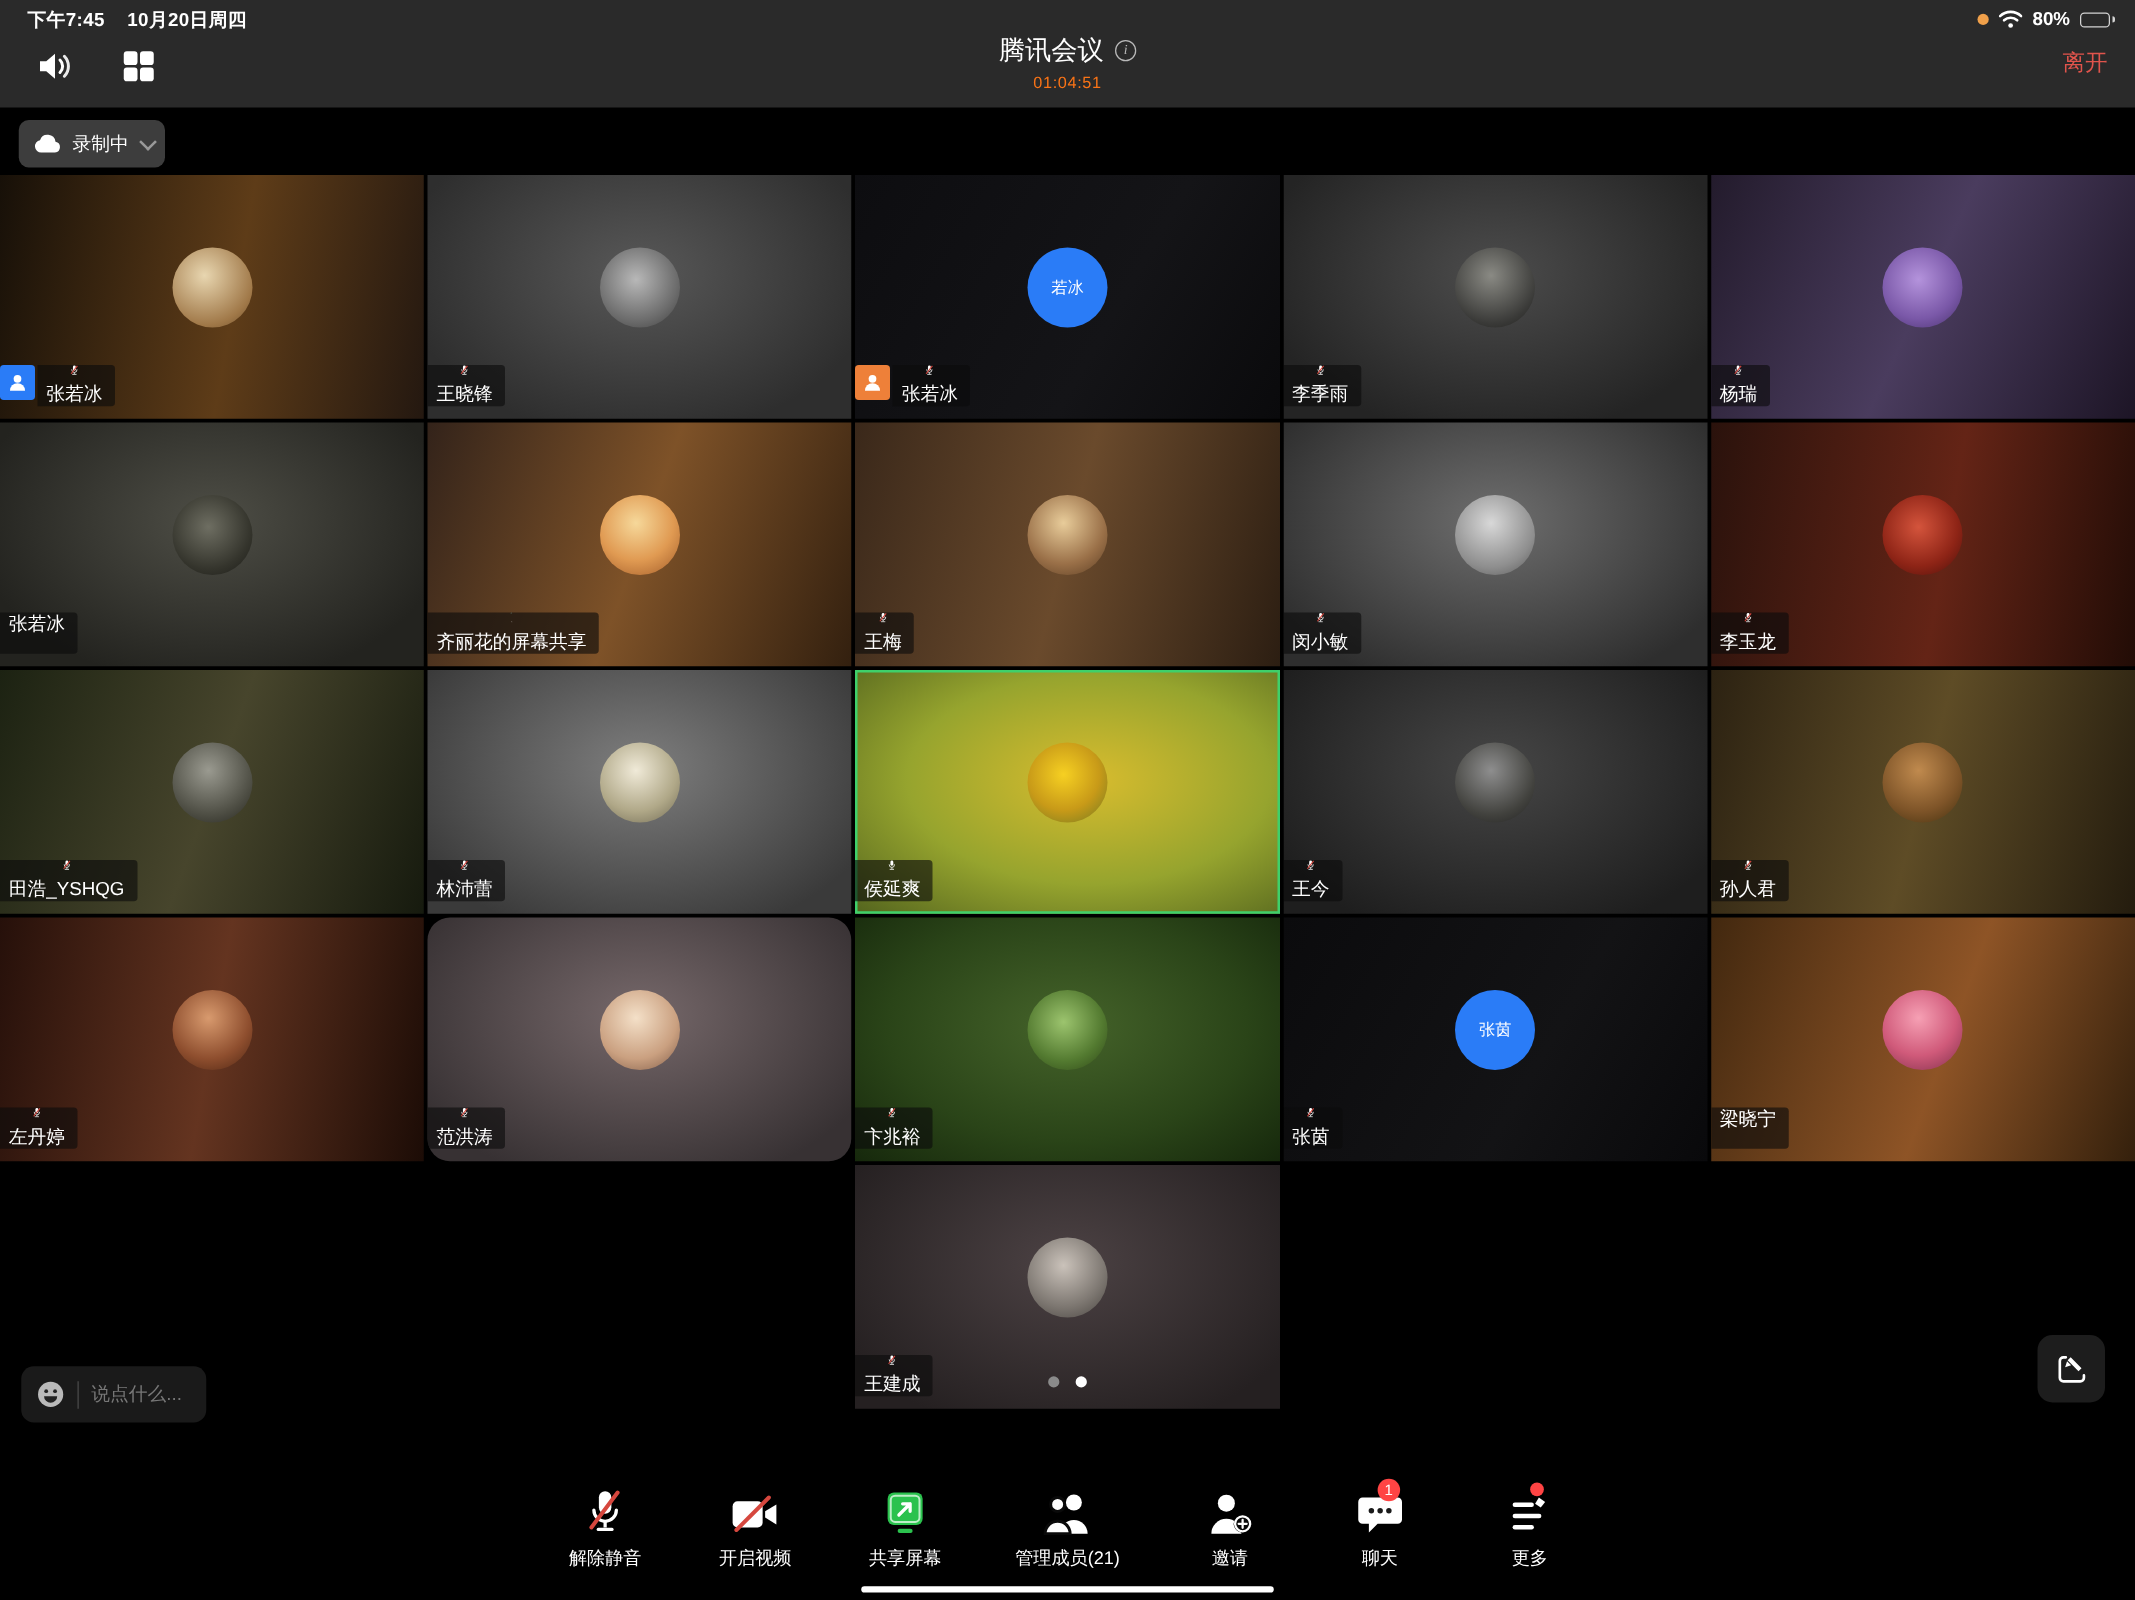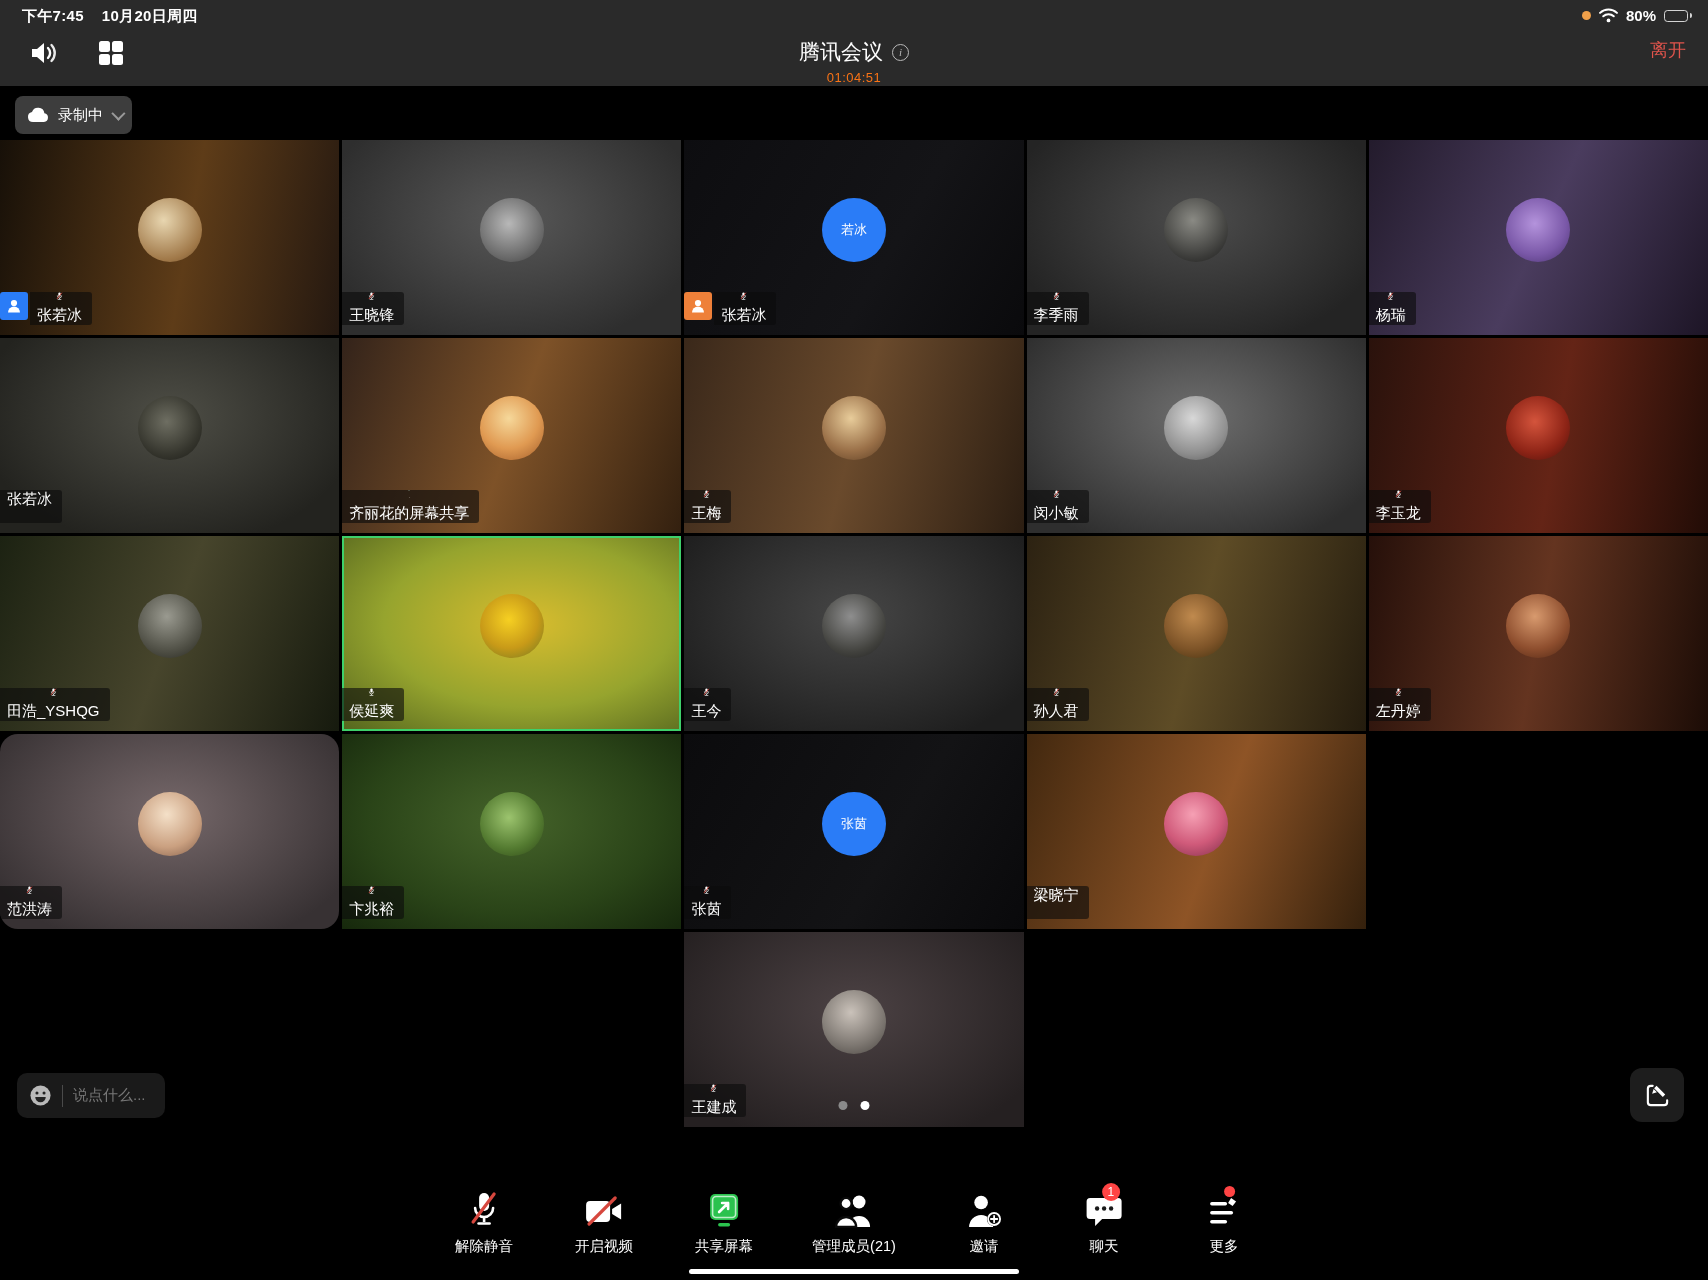--- a/index.html
+++ b/index.html
@@ -16,21 +16,21 @@
   .status-right { position:absolute; right:16px; top:2px; display:flex; align-items:center; gap:8px; }
   .mic-dot { width:9px; height:9px; border-radius:50%; background:#f0a04a; }
   .battery { display:flex; align-items:center; gap:2px; }
   .battery-body { width:24px; height:12px; border:1.5px solid #ffffffcc; border-radius:3.5px; padding:1.5px; }
   .battery-fill { width:80%; height:100%; background:#fff; border-radius:1.5px; }
   .battery-tip { width:2px; height:5px; background:#ffffffcc; border-radius:0 2px 2px 0; }
 
   .header-row { position:absolute; top:26px; left:0; width:100%; height:60px; }
   .hdr-left { position:absolute; left:26px; top:10px; display:flex; gap:34px; align-items:center; }
   .icon-btn { width:34px; height:34px; display:flex; align-items:center; justify-content:center; cursor:pointer; }
-  .hdr-center { position:absolute; left:0; right:0; top:12px; text-align:center; }
+  .hdr-center { position:absolute; left:0; right:0; top:0; text-align:center; }
   .meeting-title { font-size:21px; font-weight:500; display:inline-flex; align-items:center; gap:9px; }
   .info-icon { width:17px; height:17px; border:1.5px solid #b9b9b9; border-radius:50%; font-size:11px; color:#b9b9b9; display:inline-flex; align-items:center; justify-content:center; font-style:italic; font-family:"Liberation Serif",serif; }
   .timer { font-size:13px; color:#f97316; margin-top:4px; letter-spacing:.5px; }
   .leave-btn { position:absolute; right:22px; top:12px; color:#e0544c; font-size:18px; cursor:pointer; }
 
   
   .record-badge { position:absolute; top:96px; left:15px; height:38px; background:#3d3d3d; border-radius:8px;
     display:flex; align-items:center; gap:9px; padding:0 10px 0 12px; cursor:pointer; }
   .record-badge span.lbl { font-size:15px; }
   .chev { width:10px; height:10px; border-right:2px solid #9a9a9a; border-bottom:2px solid #9a9a9a; transform:rotate(45deg) translateY(-2px); }
@@ -44,21 +44,21 @@
   .avatar { position:absolute; left:50%; top:58px; transform:translateX(-50%); width:64px; height:64px; border-radius:50%; }
   .avatar.text-avatar { display:flex; align-items:center; justify-content:center; font-size:13px; color:#fff; }
   .name-strip { position:absolute; left:0; bottom:10px; display:flex; align-items:stretch; gap:2px; max-width:96%; }
   .role-badge { width:28px; height:28px; border-radius:3px; display:flex; align-items:center; justify-content:center; flex:0 0 28px; }
   .name-label { background:rgba(12,12,12,.62); border-radius:0 3px 3px 0; height:33px; display:flex; align-items:center; gap:6px; padding:0 10px 0 7px;flex-direction:column; }
   .name-label .pname { font-size:15px; white-space:nowrap; }
   .page-dots { position:absolute; bottom:17px; left:50%; transform:translateX(-50%); display:flex; gap:13px; }
   .page-dots i { width:9px; height:9px; border-radius:50%; }
 
   
-  .chat-box { position:absolute; left:17px; bottom:162px; width:148px; height:45px; background:#1a1a1a;
+  .chat-box { position:absolute; left:17px; bottom:142px; width:148px; height:45px; background:#1a1a1a;
     border-radius:10px; display:flex; align-items:center; gap:10px; padding:0 12px; cursor:text; }
   .chat-divider { width:1px; height:22px; background:#4a4a4a; }
   .chat-ph { color:#777; font-size:15px; }
   .annotate-btn { position:absolute; right:24px; bottom:158px; width:54px; height:54px; background:#1d1d1d;
     border-radius:12px; display:flex; align-items:center; justify-content:center; cursor:pointer; }
 
   .toolbar { position:absolute; bottom:24px; left:50%; transform:translateX(-50%); display:flex; gap:56px; }
   .tb-item { display:flex; flex-direction:column; align-items:center; gap:9px; cursor:pointer; position:relative; min-width:64px; }
   .tb-ico { height:38px; display:flex; align-items:flex-end; justify-content:center; position:relative; }
   .tb-label { font-size:14.5px; color:#fff; white-space:nowrap; }
@@ -327,20 +327,38 @@
           <path d="M3.2 8.6 a4.8 4.8 0 0 0 9.6 0" stroke="#fff" stroke-width="1.5" fill="none" stroke-linecap="round"></path>
           <line x1="8" y1="13.6" x2="8" y2="16" stroke="#fff" stroke-width="1.5"></line>
           <line x1="4.8" y1="16.8" x2="11.2" y2="16.8" stroke="#fff" stroke-width="1.5" stroke-linecap="round"></line>
           <line class="slash" x1="2.2" y1="15.8" x2="13.4" y2="1.6" stroke="#d6473e" stroke-width="2"></line>
         </svg>
         <span class="pname">田浩_YSHQG</span>
       </div>
     </div>
 
   </div>
+    <div class="tile" style="background: radial-gradient(at 50% 40%, rgb(126, 126, 126), rgb(58, 58, 58) 85%);">
+    <div class="avatar" style="background: radial-gradient(circle at 45% 35%, rgb(240, 234, 216), rgb(176, 168, 136) 60%, rgb(110, 104, 82));"></div>
+    <div class="name-strip">
+
+      <div class="name-label">
+
+        <svg class="mic-mini" width="15" height="17" viewBox="0 0 16 18">
+          <rect x="5.4" y="1" width="5.2" height="9.2" rx="2.6" fill="#fff"></rect>
+          <path d="M3.2 8.6 a4.8 4.8 0 0 0 9.6 0" stroke="#fff" stroke-width="1.5" fill="none" stroke-linecap="round"></path>
+          <line x1="8" y1="13.6" x2="8" y2="16" stroke="#fff" stroke-width="1.5"></line>
+          <line x1="4.8" y1="16.8" x2="11.2" y2="16.8" stroke="#fff" stroke-width="1.5" stroke-linecap="round"></line>
+          <line class="slash" x1="2.2" y1="15.8" x2="13.4" y2="1.6" stroke="#d6473e" stroke-width="2"></line>
+        </svg>
+        <span class="pname">林沛蕾</span>
+      </div>
+    </div>
+
+  </div>
     <div class="tile active" style="background: radial-gradient(at 55% 45%, rgb(216, 188, 46) 0%, rgb(150, 164, 46) 55%, rgb(83, 100, 30) 100%);">
     <div class="avatar" style="background: radial-gradient(circle at 45% 40%, rgb(246, 208, 34), rgb(200, 154, 24) 55%, rgb(110, 122, 34));"></div>
     <div class="name-strip">
 
       <div class="name-label">
 
         <svg class="mic-mini" width="15" height="17" viewBox="0 0 16 18">
           <rect x="5.4" y="1" width="5.2" height="9.2" rx="2.6" fill="#fff"></rect>
           <path d="M3.2 8.6 a4.8 4.8 0 0 0 9.6 0" stroke="#fff" stroke-width="1.5" fill="none" stroke-linecap="round"></path>
           <line x1="8" y1="13.6" x2="8" y2="16" stroke="#fff" stroke-width="1.5"></line>

